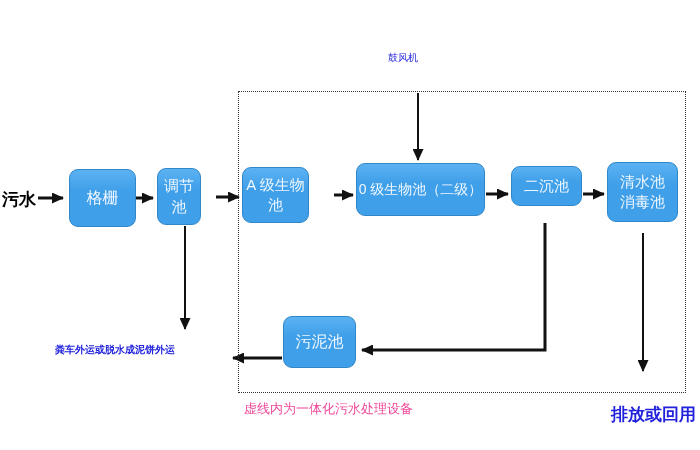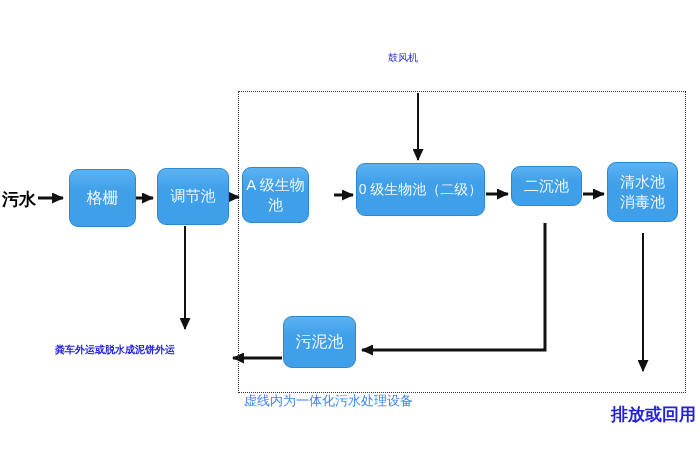--- a/index.html
+++ b/index.html
@@ -44,32 +44,32 @@
     background:linear-gradient(180deg,var(--node-fill-light) 0%,var(--node-fill) 38%);
     border:1px solid var(--node-border);
     border-radius:9px;
     color:var(--node-text);
     font-size:15px;
     line-height:1.35;
     text-align:center;
     box-sizing:border-box;
   }
   .node-grid   {left:69px; top:169px;width:67px; height:58px;font-size:16px;}
-  .node-reg    {left:157px;top:168px;width:72px; height:57px;}
+  .node-reg    {left:157px;top:168px;width:44px; height:57px;}
   .node-abio   {left:242px;top:167px;width:67px; height:56px;}
   .node-obio   {left:356px;top:163px;width:129px;height:53px;font-size:14px;}
   .node-sed    {left:511px;top:166px;width:71px; height:40px;}
   .node-clear  {left:607px;top:162px;width:71px; height:60px;}
   .node-sludge {left:283px;top:316px;width:73px; height:52px;font-size:16px;}
   .txt{position:absolute;white-space:nowrap;}
   .txt-sewage   {left:2px;  top:188px;font-size:17px;font-weight:bold;color:#000;}
   .txt-blower   {left:388px;top:51px; font-size:10px;font-weight:normal;color:var(--accent-text);}
   .txt-sludgeout{left:55px; top:343px;font-size:10px;font-weight:bold;color:var(--accent-text);}
   .txt-discharge{left:611px;top:403px;font-size:17px;font-weight:bold;color:var(--accent-text);}
-  .txt-caption  {left:244px;top:392px;font-size:13px;color:#3b82f6;}
+  .txt-caption  {left:244px;top:400px;font-size:13px;color:#ec4899;}
 </style>
 </head>
 <body>
 
 <div id="canvas">
 
   <svg id="wires" viewBox="0 0 700 450">
     <defs>
       <marker id="ah" markerUnits="userSpaceOnUse" markerWidth="13" markerHeight="11" refX="11" refY="5.5" orient="auto">
         <path d="M0,0 L12,5.5 L0,11 Z"></path>

